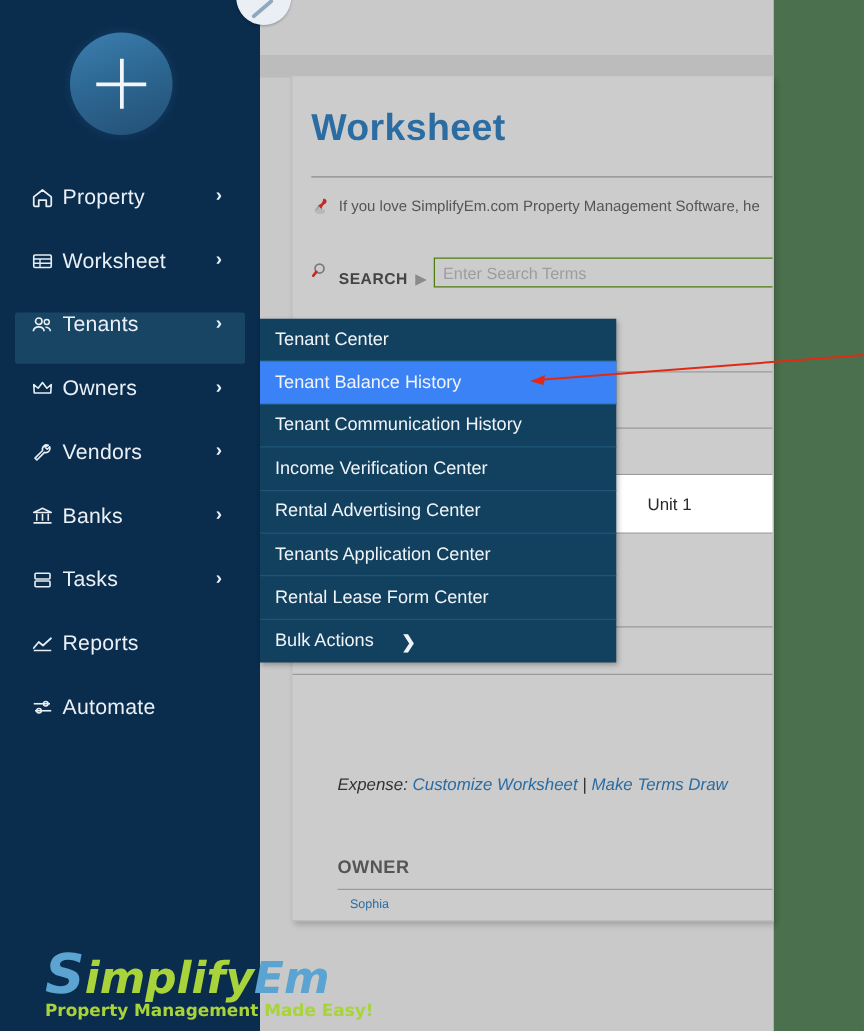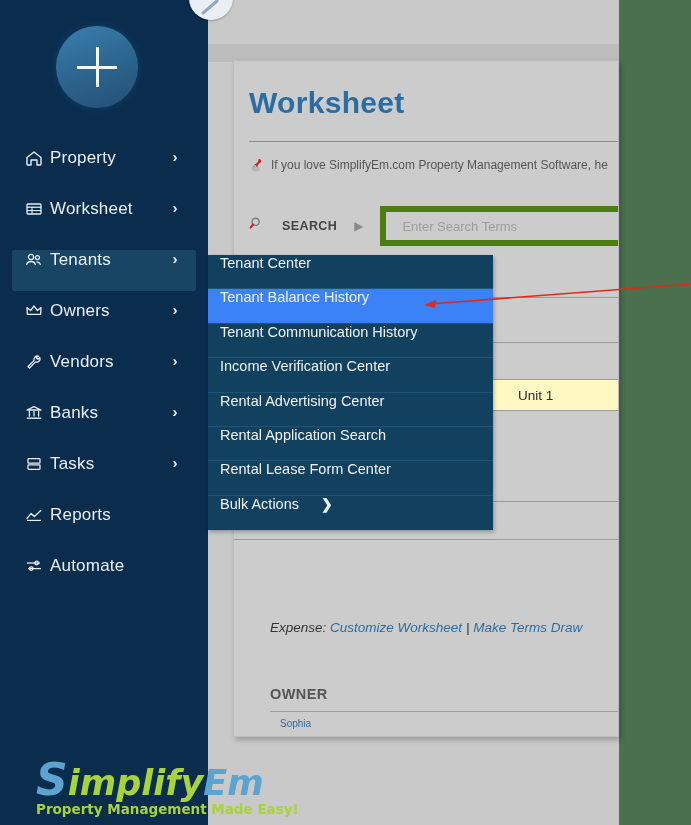--- a/index.html
+++ b/index.html
@@ -129,46 +129,46 @@
     display: flex; align-items: flex-start; gap: 6px;
     width: 380px;
   }
   .pin-ico { flex: 0 0 16px; margin-top: 1px; }
   .notice-text {
     font-size: 12px; color: #555; white-space: nowrap;
     overflow: hidden; width: 350px; line-height: 18px;
   }
   .search-row {
     position: absolute; left: 15px; top: 145px;
-    display: flex; align-items: center; gap: 17px;
+    display: flex; align-items: flex-end; gap: 6px;
   }
   .search-ico { flex: 0 0 16px; }
   .search-label {
     font-size: 12.5px; font-weight: bold; color: #444;
     letter-spacing: .4px;
   }
   .search-tri { color: #8a8a8a; font-size: 12px; }
   .search-input {
-    width: 290px; height: 40px;
-    border: 6px solid #4d7c0f; background: #cccccc;
+    width: 290px; height: 24px;
+    border: 1px solid #4d7c0f; background: #cccccc;
     font-size: 13px; color: #8a8a8a;
-    padding: 0 16px; outline: none;
+    padding: 0 6px; outline: none;
     font-family: "Liberation Sans", sans-serif;
   }
   .search-input::placeholder { color: #9d9d9d; }
 
   
   .tbl-line {
     position: absolute; height: 1px; background: #9a9a9a;
     left: 0; width: 386px;
   }
   .unit-cell {
     position: absolute; left: 253px; top: 318px;
-    width: 133px; height: 32px;
-    background: #fef9c3;
+    width: 133px; height: 48px;
+    background: #ffffff;
     border: 1px solid #9a9a9a;
     display: flex; align-items: center; padding-left: 30px;
     font-size: 13.5px; color: #2a2a2a;
   }
   .links-row {
     position: absolute; left: 10px; top: 393px;
     font-size: 13.5px; font-style: italic;
     color: #2b6ca3; white-space: nowrap;
   }
   .links-row .sep { color: #555; padding: 0 5px; }
@@ -196,21 +196,21 @@
   .dropdown {
     position: absolute; left: 208px; top: 255px;
     width: 285px;
     background: #12405f;
     z-index: 30;
     box-shadow: 1px 2px 4px rgba(0,0,0,.28);
   }
   .dd-item {
     position: relative;
     height: 34.4px;
-    display: flex; align-items: flex-start;
+    display: flex; align-items: center;
     padding-left: 12px;
     color: #f0f4f8; font-size: 14.5px;
     border-bottom: 1px solid #1d5579;
     white-space: nowrap;
   }
   .dd-item:last-child { border-bottom: none; }
   .dd-item.hover { background: #3b82f6; }
   .dd-chev { margin-left: 22px; font-weight: bold; font-size: 14px; }
 
   
@@ -412,21 +412,21 @@
     <div class="dd-item">
       <span>Tenant Communication History</span>
     </div>
     <div class="dd-item">
       <span>Income Verification Center</span>
     </div>
     <div class="dd-item">
       <span>Rental Advertising Center</span>
     </div>
     <div class="dd-item">
-      <span>Rental Application Search</span>
+      <span>Tenants Application Center</span>
     </div>
     <div class="dd-item">
       <span>Rental Lease Form Center</span>
     </div>
     <div class="dd-item">
       <span>Bulk Actions</span>
       <span class="dd-chev">❯</span>
     </div>
   </div>
 

